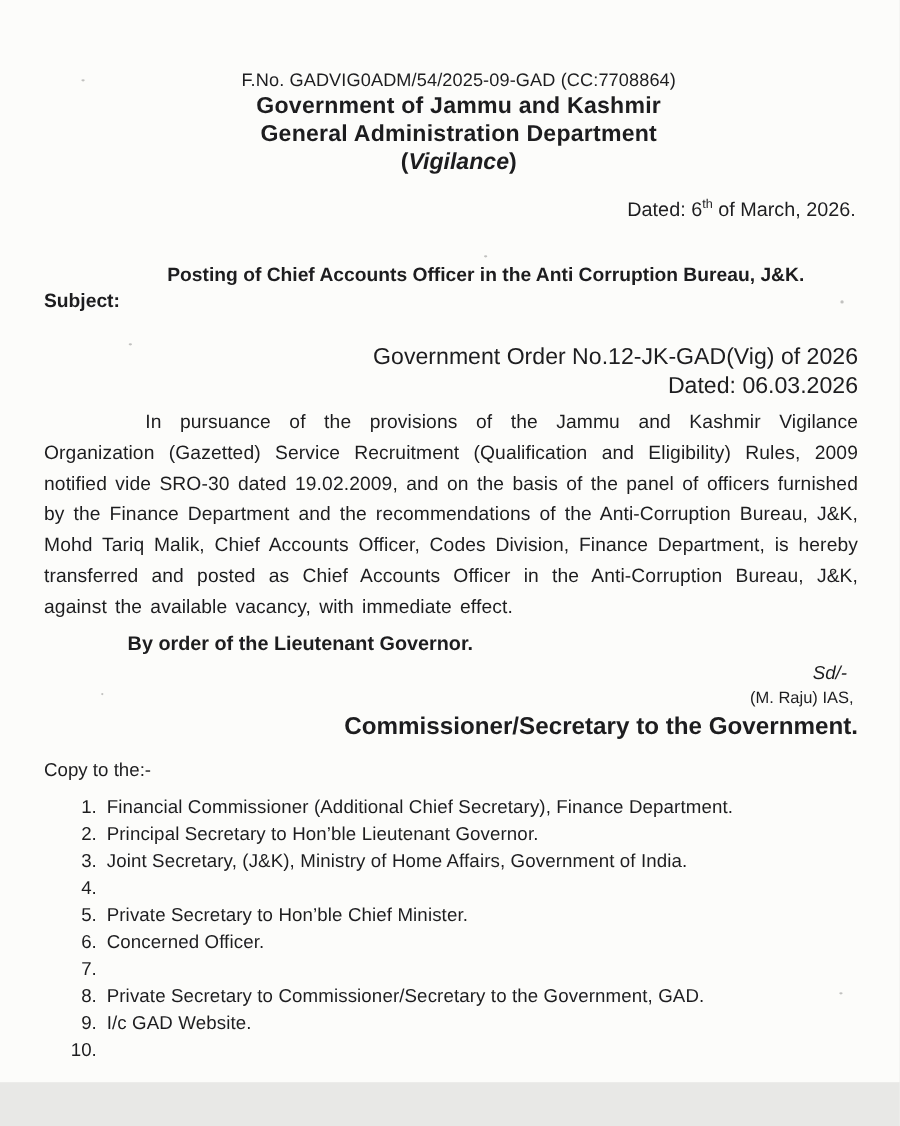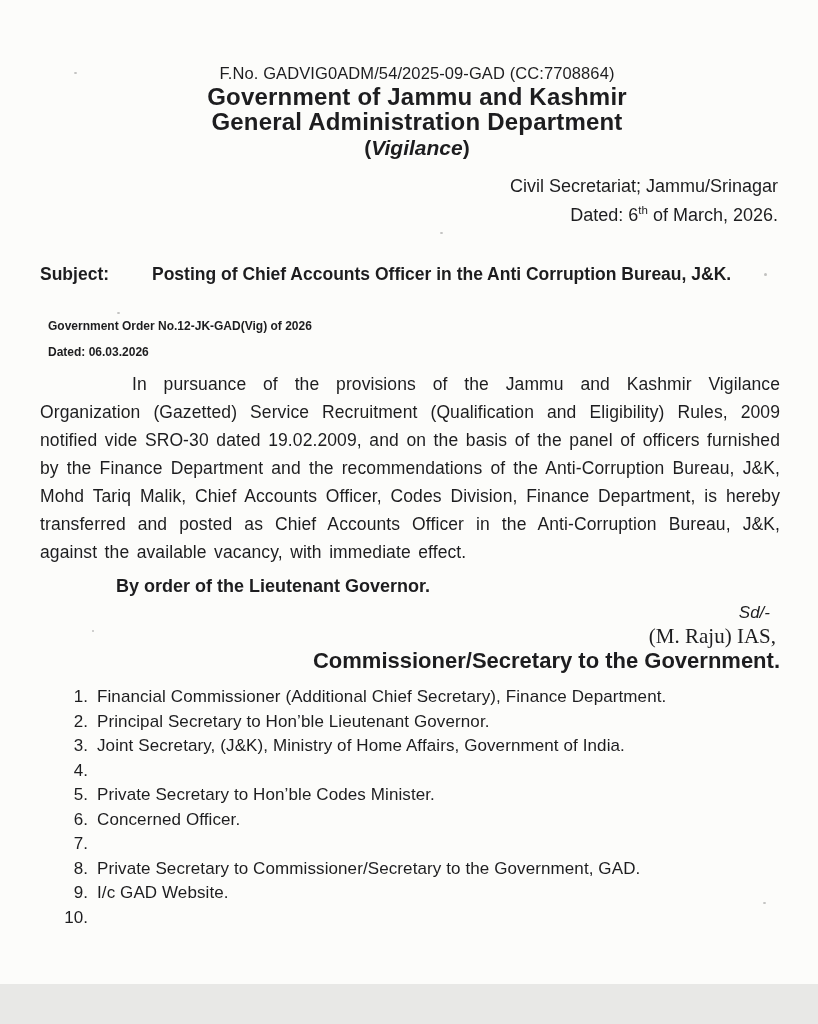--- a/index.html
+++ b/index.html
@@ -14,61 +14,61 @@
     background: #fcfcfa;
     color: #1d1d1f;
     overflow: hidden;
     padding: 62px 38px 0 40px;
   }
   .italic { font-style: italic; }
 
   
   .letterhead { text-align: center; margin-left: 14px; }
   .file-no { font-size: 16.5px; line-height: 22px; letter-spacing: 0.1px; }
-  .org-line { font-size: 24px; line-height: 25px; font-weight: bold; letter-spacing: 0.2px; }
+  .org-line { font-size: 21px; line-height: 25px; font-weight: bold; letter-spacing: 0.2px; }
   .wing-line { font-size: 21px; line-height: 27px; font-weight: bold; }
 
   
   .place-date { text-align: right; margin-top: 13px; font-size: 18px; line-height: 24px; padding-right: 2px; }
   .place-date sup { font-size: 11.5px; vertical-align: super; text-align: right; }
 
   
   .subject-row { display: flex; margin-top: 33px; }
-  .subject-label { flex: 0 0 112px; font-size: 17.5px; font-weight: bold; line-height: 28px; }
+  .subject-label { flex: 0 0 112px; font-size: 17.5px; font-weight: bold; line-height: 28px; margin-top: 24px; }
   .subject-text {
     flex: 1;
     font-size: 17.5px;
     font-weight: bold;
     line-height: 28px;
     text-align: justify;
     margin-right: 14px;
   }
   .subject-text::after { content: ""; display: inline-block; width: 0; }
 
   
-  .order-heading { text-align: left; margin-top: 25px; font-weight: bold; font-size: 12px; line-height: 26px; margin-left: 8px; }
+  .order-heading { text-align: right; margin-top: 25px; font-weight: normal; font-size: 21px; line-height: 26px; margin-left: 8px; }
 
   
   .body-par {
     margin-top: 5px;
     font-size: 17.5px;
     line-height: 28px;
     text-align: justify;
     text-indent: 92px;
     letter-spacing: 0.1px;
     word-spacing: 2.5px;
   }
 
   
   .by-order { margin-top: 7px; margin-left: 76px; font-size: 18px; font-weight: bold; line-height: 26px; }
 
   
   .signature { text-align: right; margin-top: 2px; }
   .sig-sd { font-size: 17px; font-style: italic; line-height: 23px; padding-right: 10px; }
-  .sig-name { font-size: 21px; line-height: 24px; padding-right: 4px; font-family: Liberation Serif, serif; }
+  .sig-name { font-size: 15px; line-height: 24px; padding-right: 4px; }
   .sig-desig { font-size: 22px; font-weight: bold; line-height: 26px; }
 
   
   .copy-heading { margin-top: 16px; font-size: 17px; line-height: 22px; }
   .copy-list { list-style: none; margin-top: 11px; }
   .copy-list li { display: flex; font-size: 17px; line-height: 24.5px; }
   .copy-list .num { flex: 0 0 48px; text-align: right; }
   .copy-list .txt { margin-left: 9px; letter-spacing: 0.1px; text-align: center; }
 
   
@@ -95,21 +95,20 @@
   <div class="speck s7"></div>
 
   <div class="letterhead">
     <div class="file-no">F.No. GADVIG0ADM/54/2025-09-GAD (CC:7708864)</div>
     <div class="org-line">Government of Jammu and Kashmir</div>
     <div class="org-line">General Administration Department</div>
     <div class="wing-line"><span>(</span><span class="italic">Vigilance</span><span>)</span></div>
   </div>
 
   <div class="place-date">
-    <div>Civil Secretariat; Jammu/Srinagar</div>
     <div><span>Dated: 6</span><sup>th</sup><span> of March, 2026.</span></div>
   </div>
 
   <div class="subject-row">
     <div class="subject-label">Subject:</div>
     <div class="subject-text">Posting of Chief Accounts Officer in the Anti Corruption Bureau, J&amp;K.</div>
   </div>
 
   <div class="order-heading">
     <div>Government Order No.12-JK-GAD(Vig) of 2026</div>
@@ -119,40 +118,41 @@
   <p class="body-par">In pursuance of the provisions of the Jammu and Kashmir Vigilance Organization (Gazetted) Service Recruitment (Qualification and Eligibility) Rules, 2009 notified vide SRO-30 dated 19.02.2009, and on the basis of the panel of officers furnished by the Finance Department and the recommendations of the Anti-Corruption Bureau, J&amp;K, Mohd Tariq Malik, Chief Accounts Officer, Codes Division, Finance Department, is hereby transferred and posted as Chief Accounts Officer in the Anti-Corruption Bureau, J&amp;K, against the available vacancy, with immediate effect.</p>
 
   <div class="by-order">By order of the Lieutenant Governor.</div>
 
   <div class="signature">
     <div class="sig-sd">Sd/-</div>
     <div class="sig-name">(M. Raju) IAS,</div>
     <div class="sig-desig">Commissioner/Secretary to the Government.</div>
   </div>
 
+  <div class="copy-heading">Copy to the:-</div>
 
   <ol class="copy-list">
     <li>
         <span class="num">1.</span>
         <span class="txt">Financial Commissioner (Additional Chief Secretary), Finance Department.</span>
       </li>
     <li>
         <span class="num">2.</span>
         <span class="txt">Principal Secretary to Hon’ble Lieutenant Governor.</span>
       </li>
     <li>
         <span class="num">3.</span>
         <span class="txt">Joint Secretary, (J&amp;K), Ministry of Home Affairs, Government of India.</span>
       </li>
     <li>
         <span class="num">4.</span>
       </li>
     <li>
         <span class="num">5.</span>
-        <span class="txt">Private Secretary to Hon’ble Codes Minister.</span>
+        <span class="txt">Private Secretary to Hon’ble Chief Minister.</span>
       </li>
     <li>
         <span class="num">6.</span>
         <span class="txt">Concerned Officer.</span>
       </li>
     <li>
         <span class="num">7.</span>
       </li>
     <li>
         <span class="num">8.</span>

